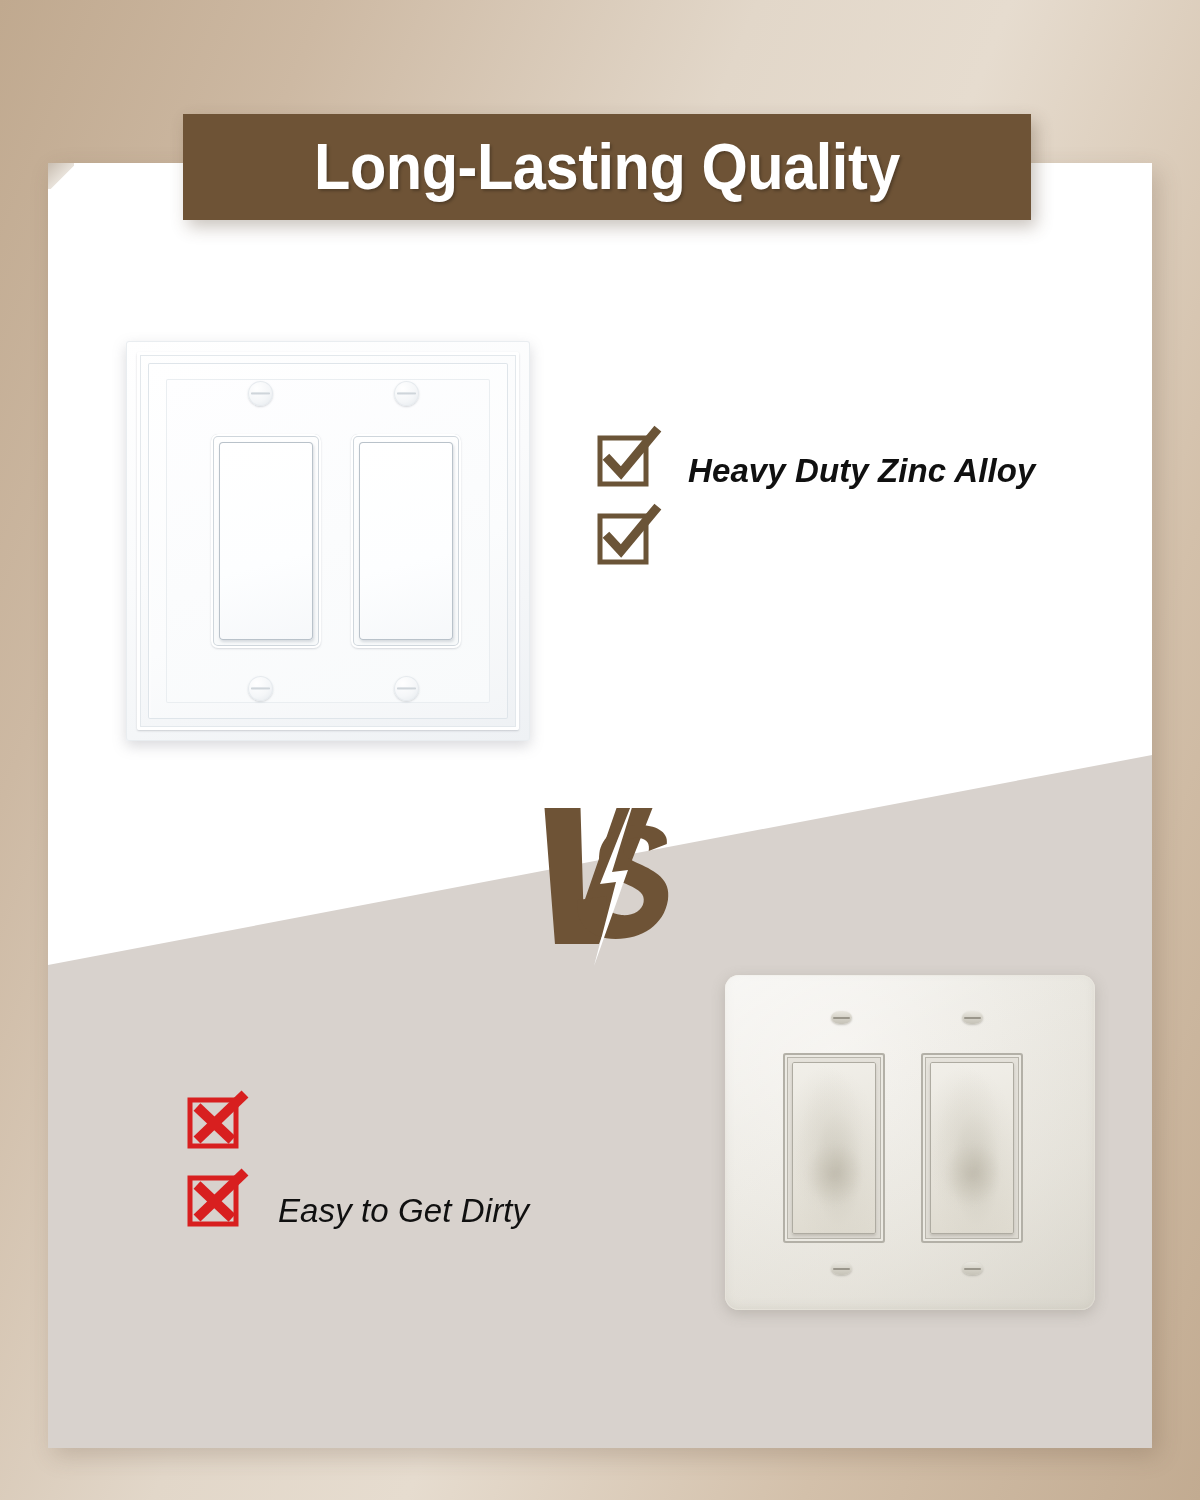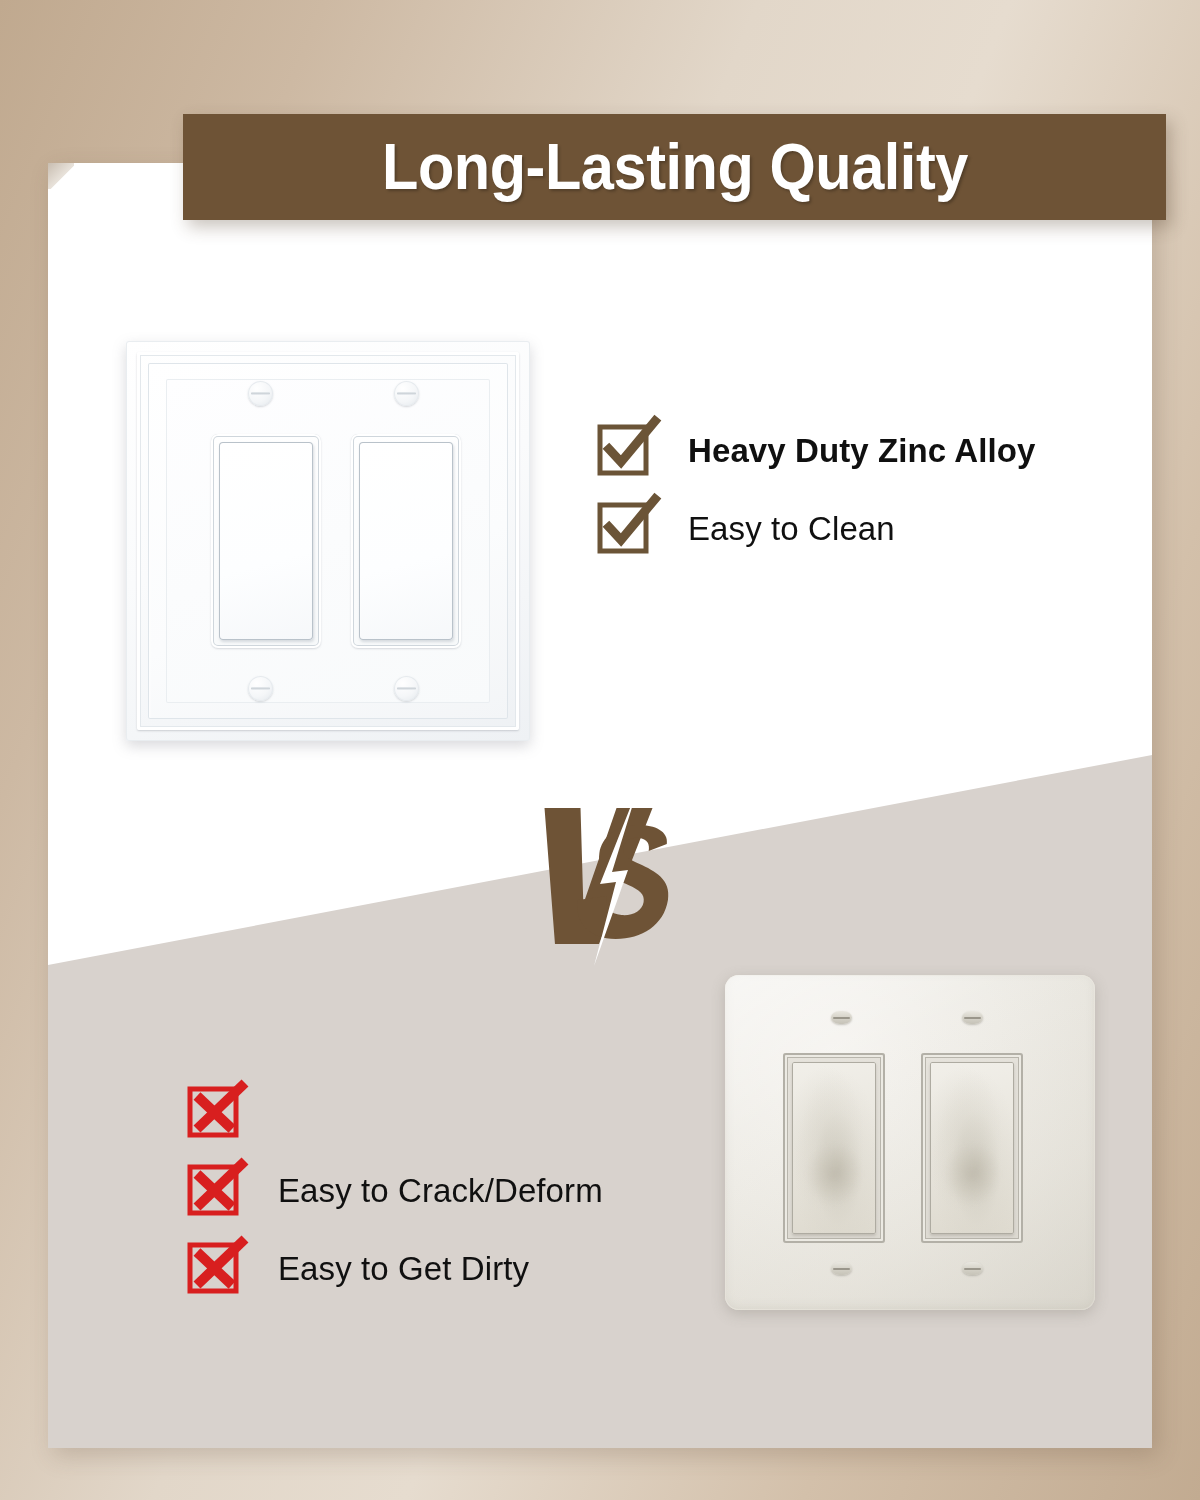--- a/index.html
+++ b/index.html
@@ -61,21 +61,21 @@
     height: 1285px;
     background: #d8d2cd;
     clip-path: polygon(0 802px, 1104px 592px, 1104px 1285px, 0 1285px);
   }
 
   
   #title-banner {
     position: absolute;
     left: 183px;
     top: 114px;
-    width: 983px;
+    width: 848px;
     height: 106px;
     background: #6e5336;
     box-shadow: 5px 7px 16px rgba(80, 60, 40, 0.3);
     display: flex;
     align-items: center;
     justify-content: center;
     z-index: 6;
   }
   #title-text {
     color: #ffffff;
@@ -290,22 +290,23 @@
     z-index: 5;
   }
   #list-cons {
     position: absolute;
     left: 188px;
     top: 1074px;
     z-index: 5;
   }
   .feature-row {
     display: flex;
-    align-items: center;
+    align-items: flex-end;
     height: 78px;
+    font-style: italic;
   }
   .feature-label {
     font-size: 33px;
     color: #101010;
     white-space: nowrap;
     margin-left: 34px;
     letter-spacing: 0.1px;
   }
   .feature-label.emph {
     font-weight: bold;
@@ -367,21 +368,20 @@
     </div>
 
 
     <div class="feature-row">
       <span class="mark-box">
         <svg viewBox="0 0 64 64">
           <rect x="4" y="12" width="46" height="46" fill="none" stroke="#6b5437" stroke-width="5"></rect>
           <path d="M13 34 L25 47 L59 6" fill="none" stroke="#6b5437" stroke-width="9" stroke-linecap="square" stroke-linejoin="miter"></path>
         </svg>
       </span>
-      <span class="feature-label">Easy to Clean</span>
     </div>
   </div>
 
   <div id="vs-badge" style="left:468px; top:623px;">
     <svg viewBox="0 0 190 180" width="190" height="180">
       <g>
         <path d="M20 22 L56 22 L74 118 L92 22 L128 22 L96 158 L52 158 Z" fill="#6e5336" transform="skewX(-9) translate(12,0)"></path>
         <path d="M150 36
                  C150 22, 132 16, 116 17
                  C96 18, 84 29, 84 45
@@ -408,30 +408,20 @@
     <div class="feature-row">
       <span class="mark-box">
         <svg viewBox="0 0 64 64">
           <rect x="4" y="12" width="46" height="46" fill="none" stroke="#d81f1f" stroke-width="5"></rect>
           <path d="M11 19 L46 52" fill="none" stroke="#d81f1f" stroke-width="10" stroke-linecap="butt"></path>
           <path d="M11 52 L59 6" fill="none" stroke="#d81f1f" stroke-width="10" stroke-linecap="butt"></path>
         </svg>
       </span>
     </div>
 
-    <div class="feature-row">
-      <span class="mark-box">
-        <svg viewBox="0 0 64 64">
-          <rect x="4" y="12" width="46" height="46" fill="none" stroke="#d81f1f" stroke-width="5"></rect>
-          <path d="M11 19 L46 52" fill="none" stroke="#d81f1f" stroke-width="10" stroke-linecap="butt"></path>
-          <path d="M11 52 L59 6" fill="none" stroke="#d81f1f" stroke-width="10" stroke-linecap="butt"></path>
-        </svg>
-      </span>
-      <span class="feature-label">Easy to Crack/Deform</span>
-    </div>
 
     <div class="feature-row">
       <span class="mark-box">
         <svg viewBox="0 0 64 64">
           <rect x="4" y="12" width="46" height="46" fill="none" stroke="#d81f1f" stroke-width="5"></rect>
           <path d="M11 19 L46 52" fill="none" stroke="#d81f1f" stroke-width="10" stroke-linecap="butt"></path>
           <path d="M11 52 L59 6" fill="none" stroke="#d81f1f" stroke-width="10" stroke-linecap="butt"></path>
         </svg>
       </span>
       <span class="feature-label">Easy to Get Dirty</span>

